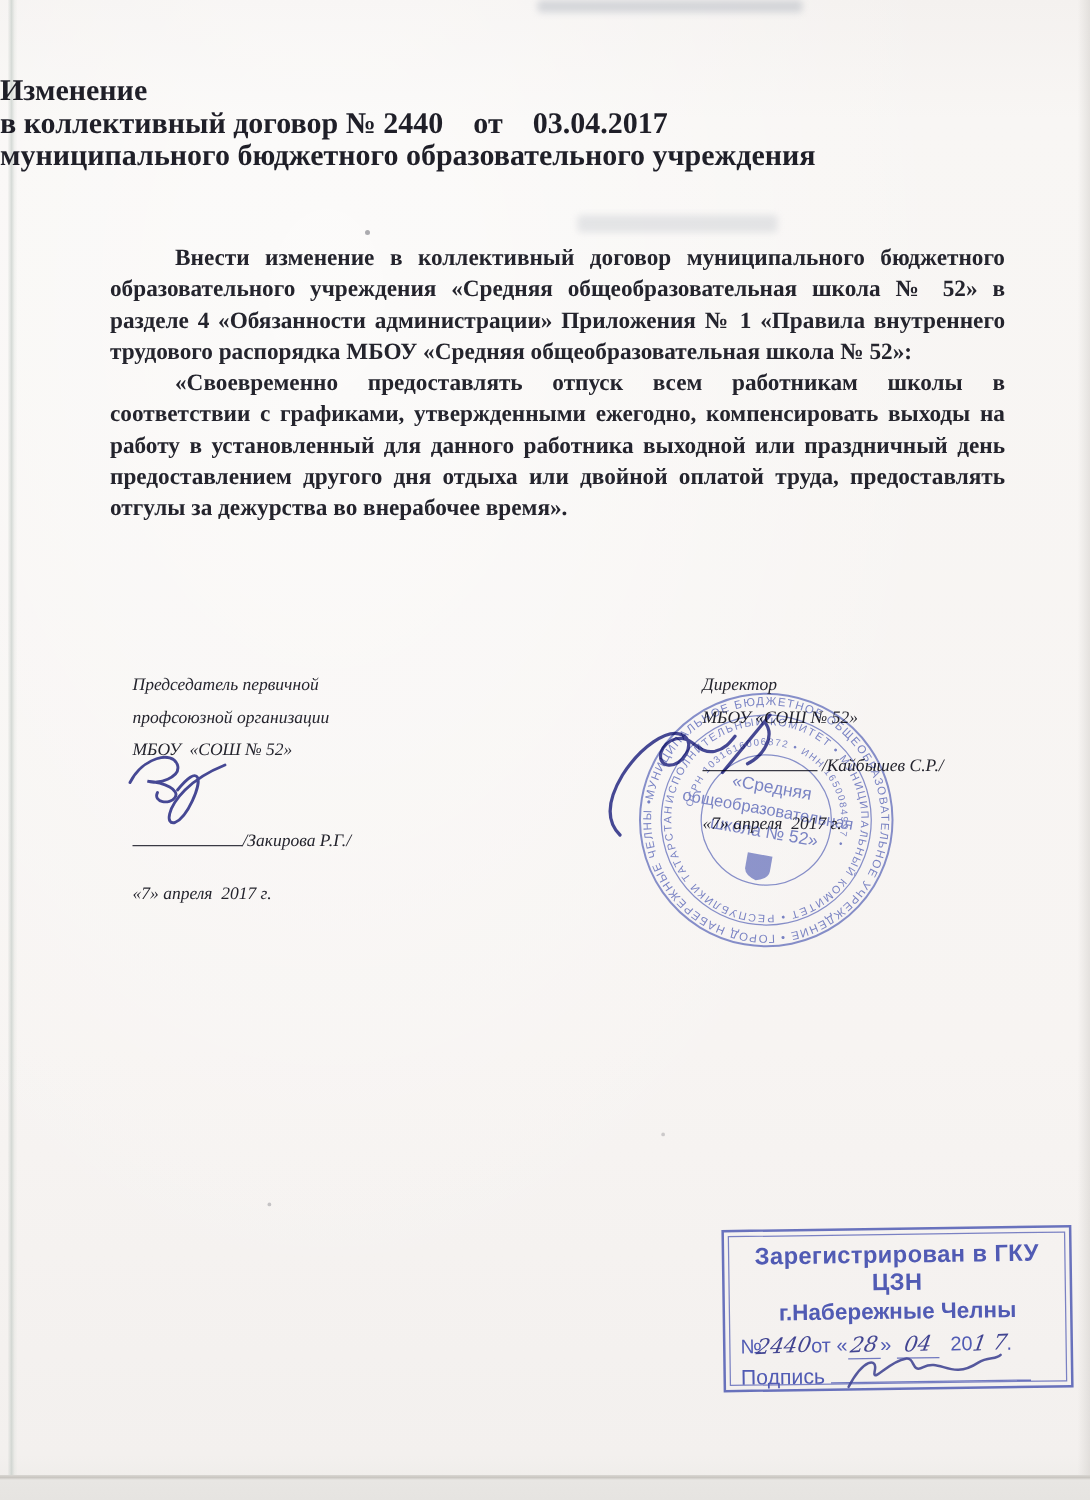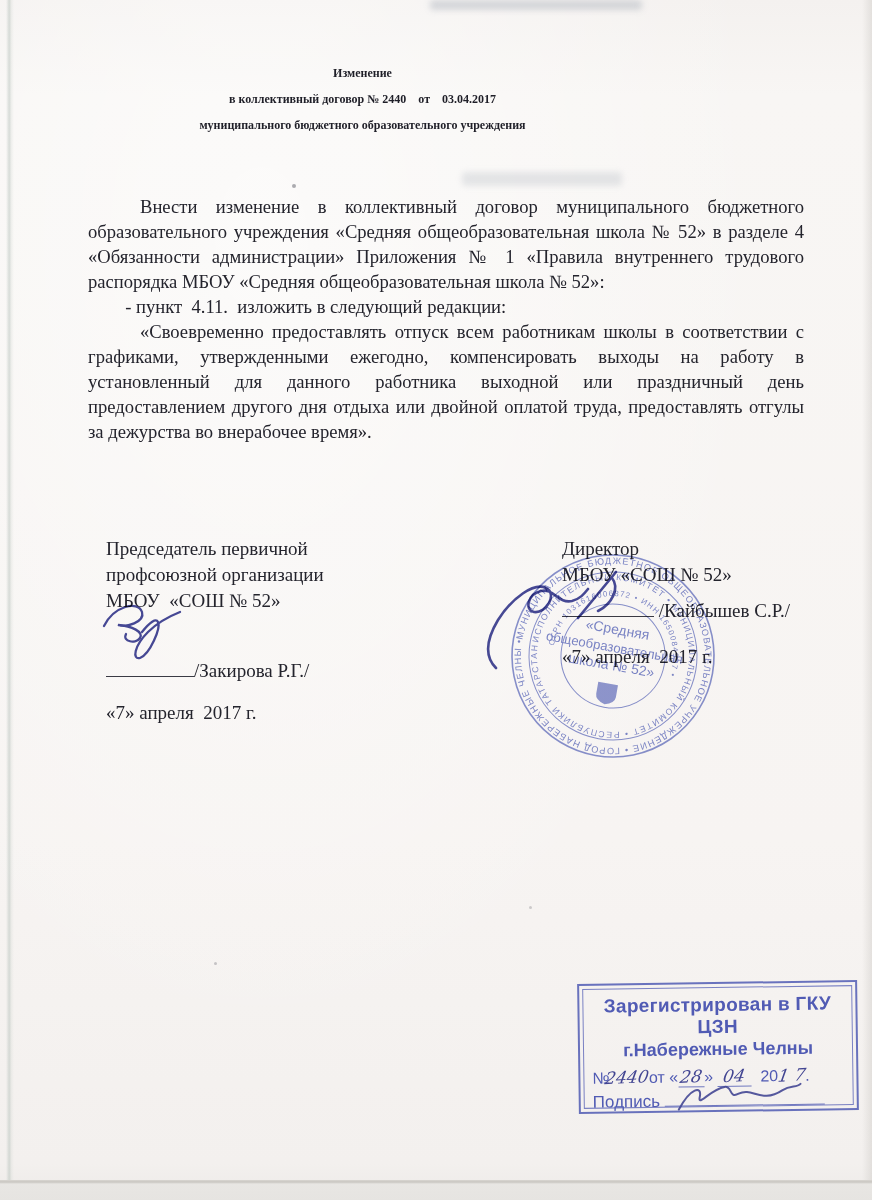--- a/index.html
+++ b/index.html
@@ -15,30 +15,30 @@
   
   .edge-left{position:absolute;left:6px;top:0;width:8px;height:1188px;
     background:linear-gradient(90deg,rgba(190,200,192,.0),rgba(186,196,190,.55) 40%,rgba(210,216,210,.25) 70%,rgba(255,255,255,0));}
   .edge-bottom{position:absolute;left:0;top:1180px;width:872px;height:20px;
     background:linear-gradient(180deg,#d9d6d2 0,#c9c6c1 2px,#e8e6e3 4px,#e6e4e1 100%);}
   .edge-right{position:absolute;right:0;top:0;width:10px;height:1200px;
     background:linear-gradient(270deg,rgba(205,202,198,.45),rgba(255,255,255,0));}
   .smudge{position:absolute;background:#aab0ba;filter:blur(3px);opacity:.45;border-radius:3px;}
   .speck{position:absolute;background:#6a6a72;border-radius:50%;opacity:.55;}
 
-  .title-block{position:absolute;left:0;top:60px;width:725px;text-align:center;
-    font-weight:bold;font-size:12px;line-height:26px;color:#1f1f28;}
+  .title-block{position:absolute;left:0;top:60px;width:725px;text-align:left;
+    font-weight:bold;font-size:24px;line-height:26px;color:#1f1f28;}
   .title-block div{white-space:pre-wrap;}
 
   .body-block{position:absolute;left:88px;top:194px;width:716px;
     font-size:18.6px;line-height:25px;color:#24242d;}
-  .para{ text-align:justify; text-align-last:left; text-indent:52px; margin:0;}
+  .para{ text-align:justify; text-align-last:left; text-indent:52px; margin:0;font-weight:bold;}
   .para.noj{text-align:left; white-space:pre-wrap;}
 
-  .sig-col{position:absolute;font-size:19px;line-height:26px;color:#24242d;}
+  .sig-col{position:absolute;font-size:14px;line-height:26px;color:#24242d;font-style:italic;}
   .sig-col .ln{white-space:pre-wrap;}
   .sig-line{position:relative;white-space:pre-wrap;margin-top:44px;}
   .uline{display:inline-block;width:88px;border-bottom:1.4px solid #3a3a44;height:18px;vertical-align:baseline;}
   .date-ln{margin-top:16px;white-space:pre-wrap;}
 
   .adoption{position:absolute;left:108px;top:816px;font-size:19px;line-height:27.5px;color:#24242d;}
   .adoption div{white-space:pre-wrap;}
 
   
   .round-stamp{position:absolute;left:505px;top:548px;width:216px;height:216px;
@@ -78,21 +78,20 @@
   <div class="speck" style="left:529px;top:906px;width:3px;height:3px;opacity:.3;"></div>
 
   <div class="title-block">
     <div>Изменение</div>
     <div>в коллективный договор № 2440    от    03.04.2017</div>
     <div>муниципального бюджетного образовательного учреждения</div>
   </div>
 
   <div class="body-block">
     <p class="para">Внести изменение в коллективный договор муниципального бюджетного образовательного учреждения «Средняя общеобразовательная школа № 52»  в разделе 4 «Обязанности администрации» Приложения № 1 «Правила внутреннего трудового распорядка   МБОУ «Средняя общеобразовательная школа № 52»:</p>
-    <p class="para noj" style="text-indent:0;">        - пункт  4.11.  изложить в следующий редакции:</p>
     <p class="para">«Своевременно предоставлять отпуск всем работникам школы в соответствии с графиками, утвержденными ежегодно, компенсировать выходы на работу в установленный для данного работника выходной или праздничный день предоставлением другого дня отдыха или двойной оплатой труда, предоставлять отгулы за дежурства во внерабочее время».</p>
   </div>
 
   <div class="sig-col" style="left:106px;top:536px;">
     <div class="ln">Председатель первичной</div>
     <div class="ln">профсоюзной организации</div>
     <div class="ln">МБОУ  «СОШ № 52»</div>
     <div class="sig-line"><span class="uline"></span><span>/Закирова Р.Г./</span></div>
     <div class="date-ln">«7» апреля  2017 г.</div>
   </div>

